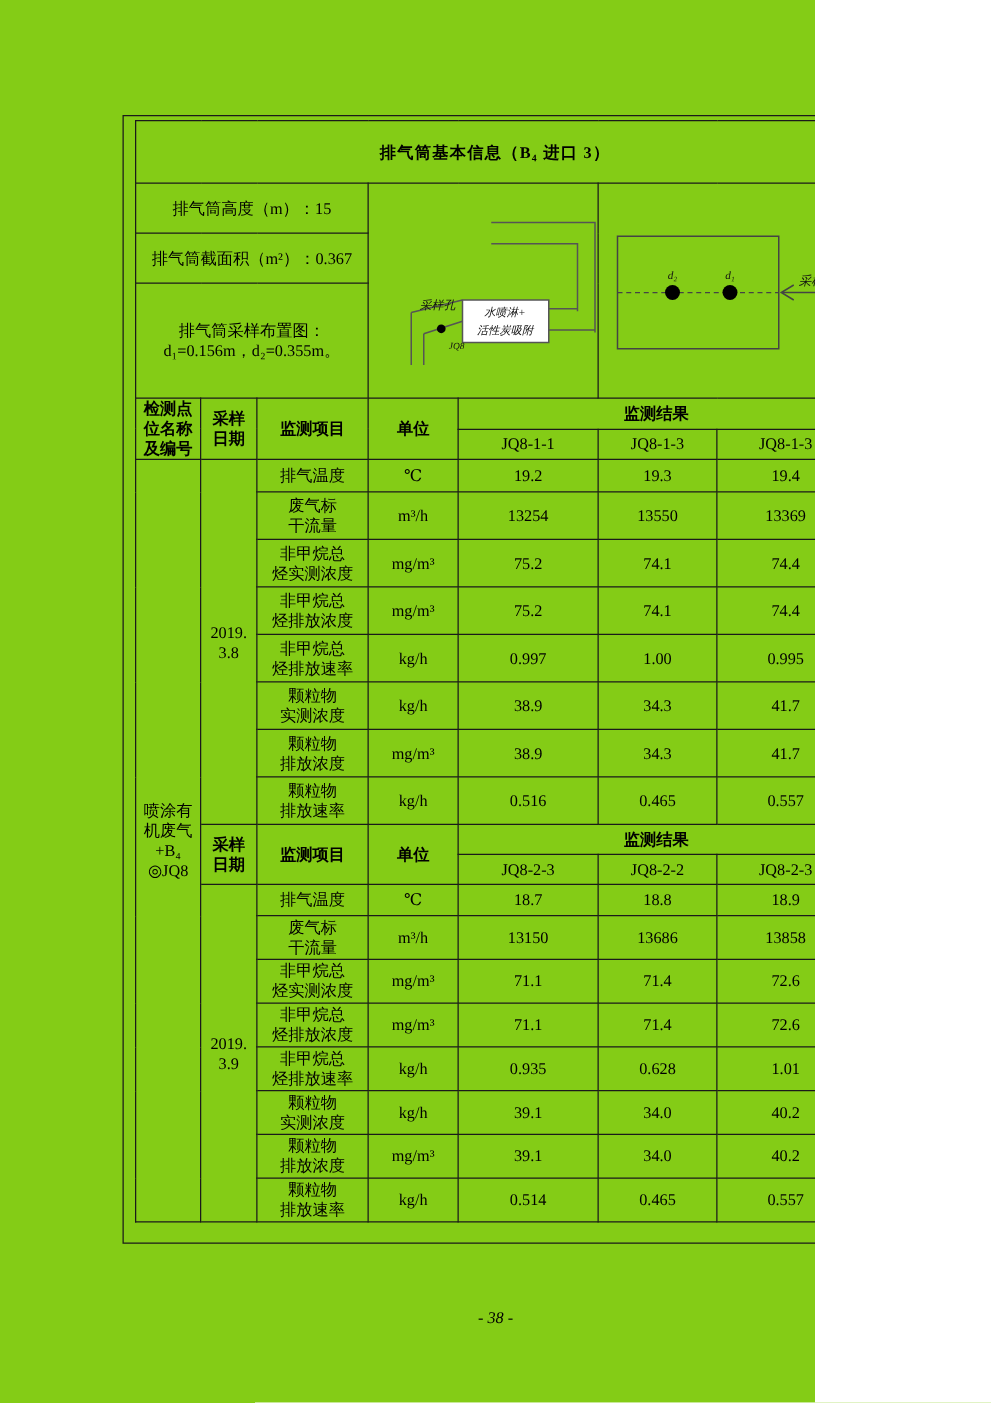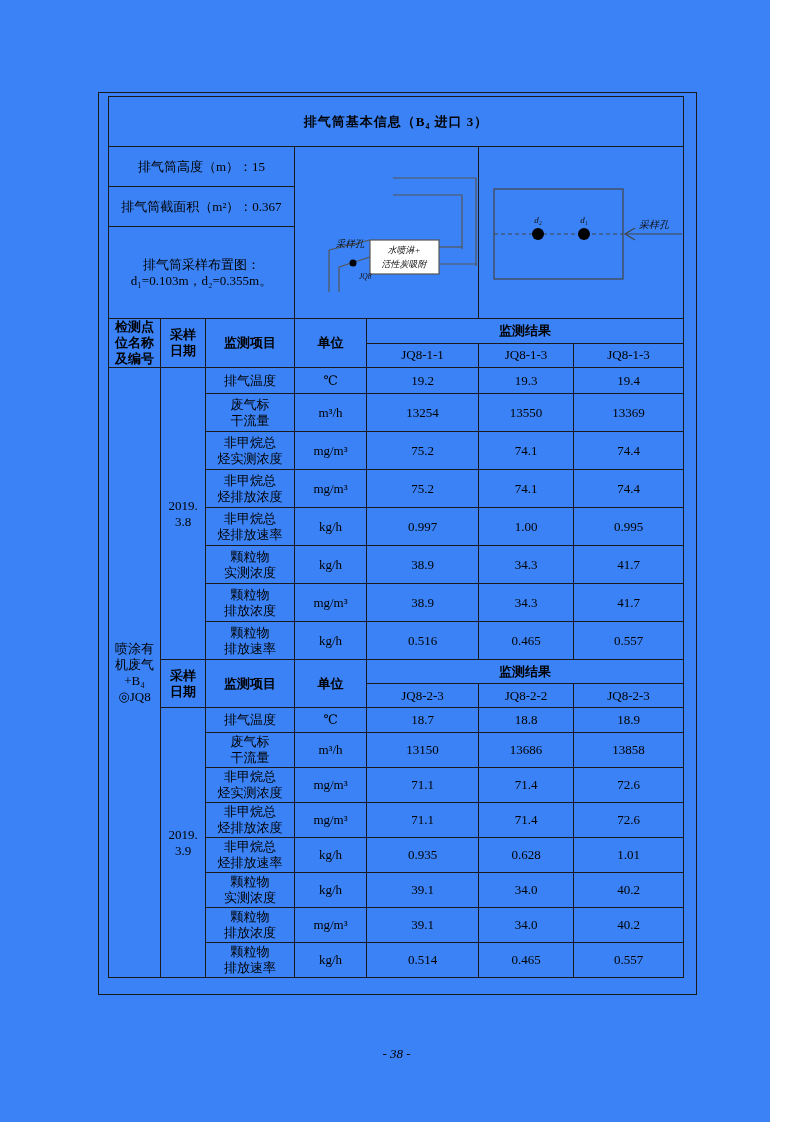--- a/index.html
+++ b/index.html
@@ -1,16 +1,16 @@
 <!DOCTYPE html>
 <html><head>
 <meta charset="utf-8">
 <style>
   html,body{margin:0;padding:0;background:#fff;}
-  .page{position:relative;width:770px;height:1122px;background:#3b82f6;overflow:hidden;
+  .page{position:relative;width:652px;height:1122px;background:#84cc16;overflow:hidden;
         font-family:"Liberation Serif","DejaVu Serif",serif;color:#000;}
   .frame{position:absolute;left:98px;top:92px;width:597px;height:901px;border:1px solid #1a1a1a;}
   table.main{position:absolute;left:108px;top:96px;width:576px;border-collapse:collapse;table-layout:fixed;}
   table.main td{border:1px solid #1a1a1a;text-align:center;vertical-align:middle;
                 padding:0;font-size:13px;line-height:16px;overflow:hidden;}
   td.title{font-weight:bold;font-size:15px;letter-spacing:1px;}
   tr.rt{height:50px;}
   tr.ri1{height:40px;} tr.ri2{height:40px;} tr.ri3{height:92px;}
   tr.rh{height:24px;margin-left:28px;}
   tr.rs{height:26px;} tr.rd{height:38px;}
@@ -82,21 +82,21 @@
           <text x="175" y="80" font-size="10" text-anchor="middle">采样孔</text>
         </svg>
       </td>
     </tr>
     <tr class="ri2">
       <td colspan="3" class="info">排气筒截面积（m²）：0.367</td>
     </tr>
     <tr class="ri3">
       <td colspan="3" class="info">
         <span class="ln">排气筒采样布置图：</span>
-        <span class="ln">d₁=0.103m，d₂=0.355m。</span>
+        <span class="ln">d₁=0.156m，d₂=0.355m。</span>
       </td>
     </tr>
 
     <tr class="rh">
       <td rowspan="2" class="th">
         <span class="ln">检测点</span>
         <span class="ln">位名称</span>
         <span class="ln">及编号</span>
       </td>
       <td rowspan="2" class="th">

